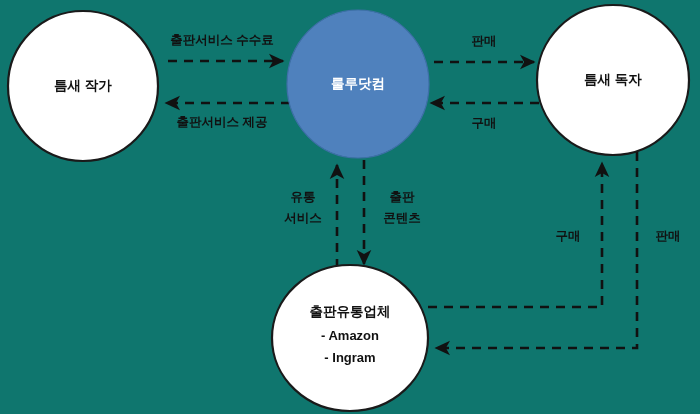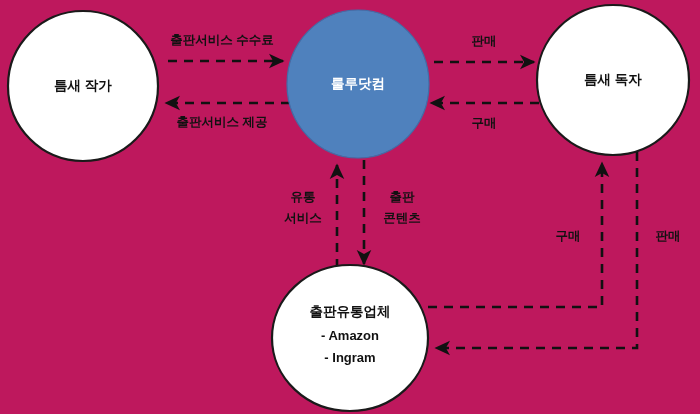--- a/index.html
+++ b/index.html
@@ -7,21 +7,21 @@
     padding: 0;
     background: #ffffff;
   }
   body {
     font-family: "Liberation Sans", "DejaVu Sans", sans-serif;
   }
   #canvas {
     position: relative;
     width: 700px;
     height: 414px;
-    background: #be185d;
+    background: #0f766e;
     overflow: hidden;
   }
   svg.diagram {
     position: absolute;
     top: 0;
     left: 0;
     width: 700px;
     height: 414px;
   }
   .node-circle-white {

